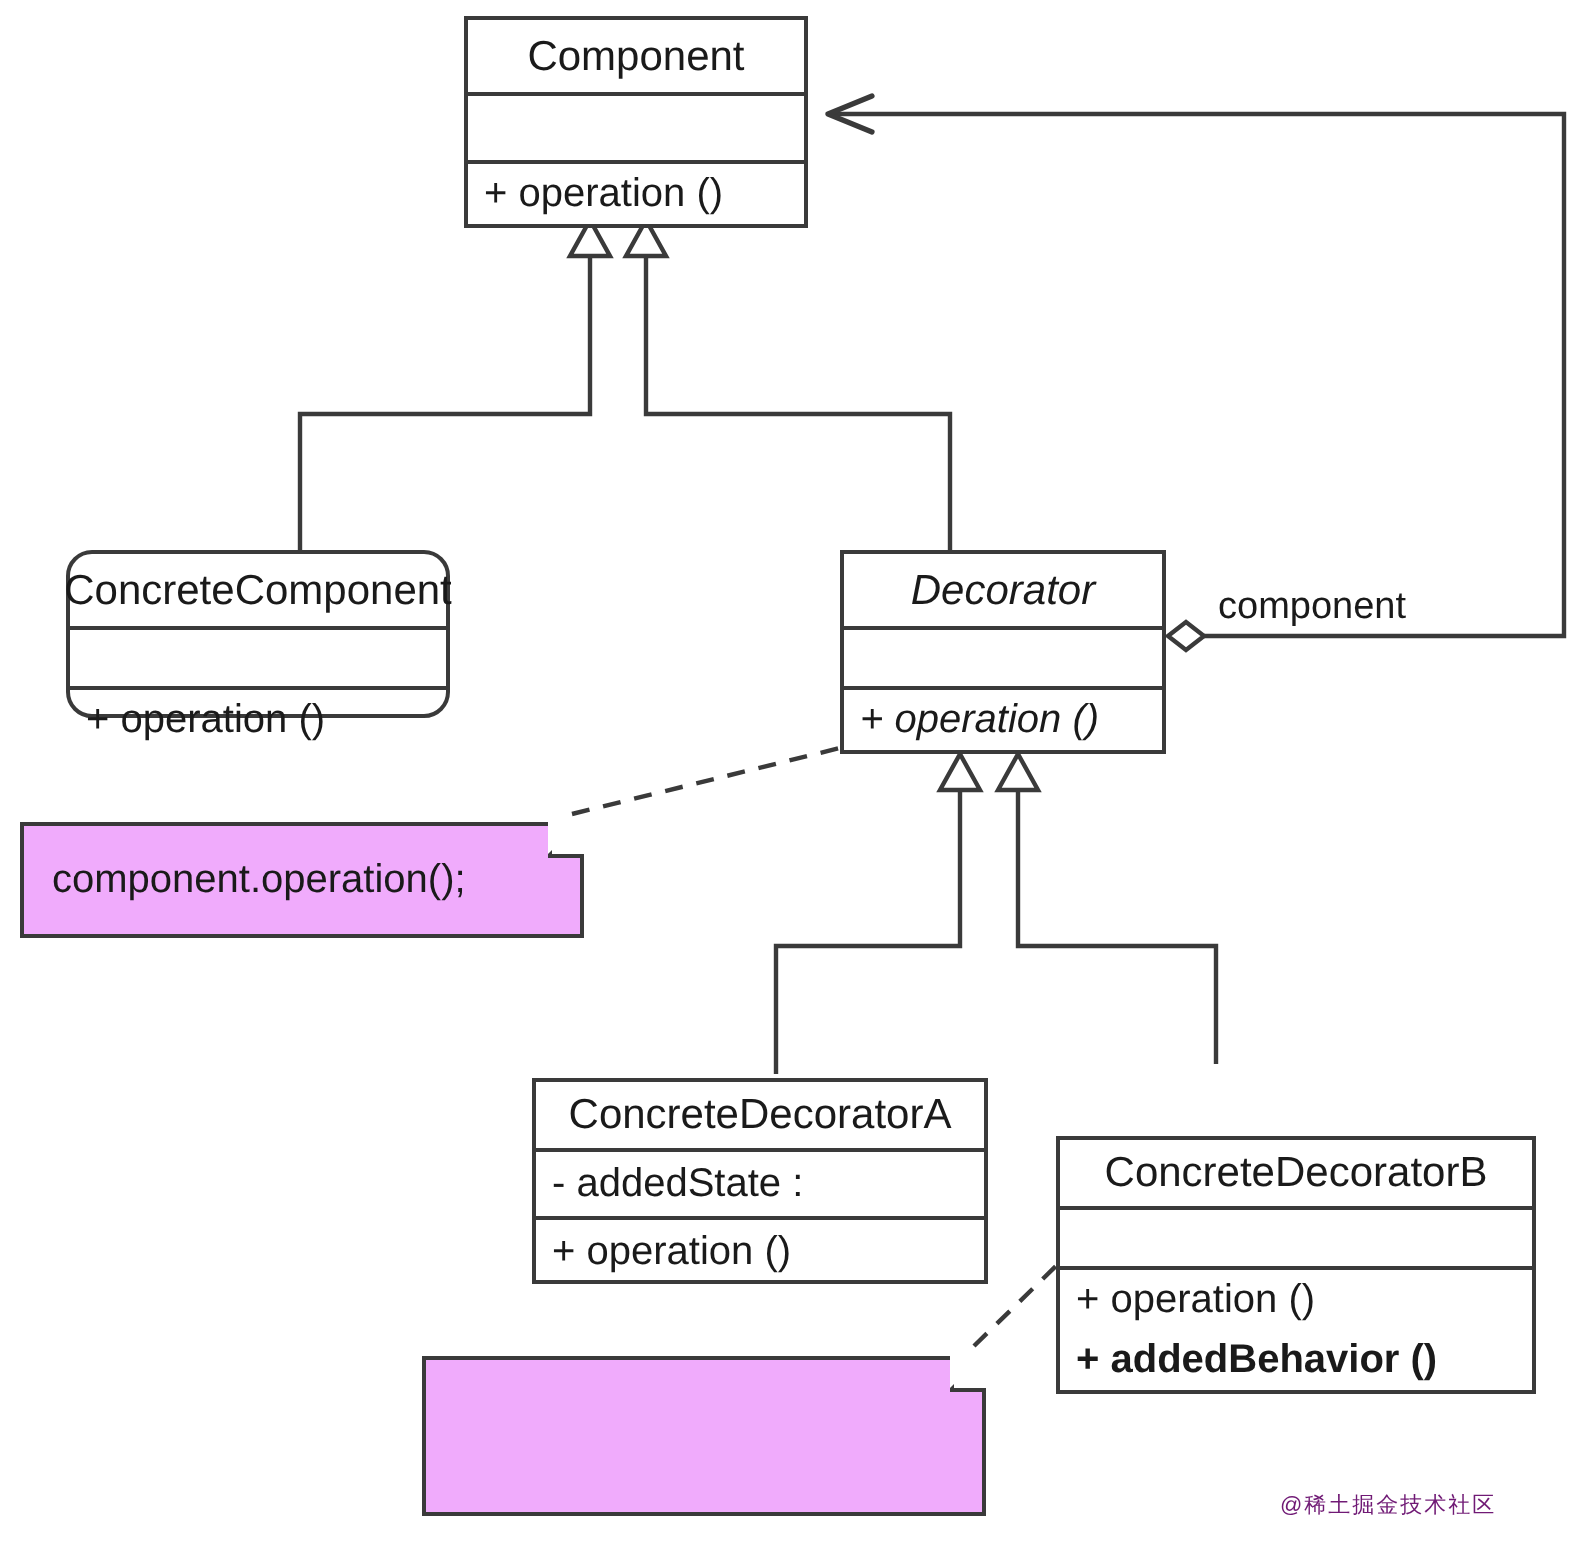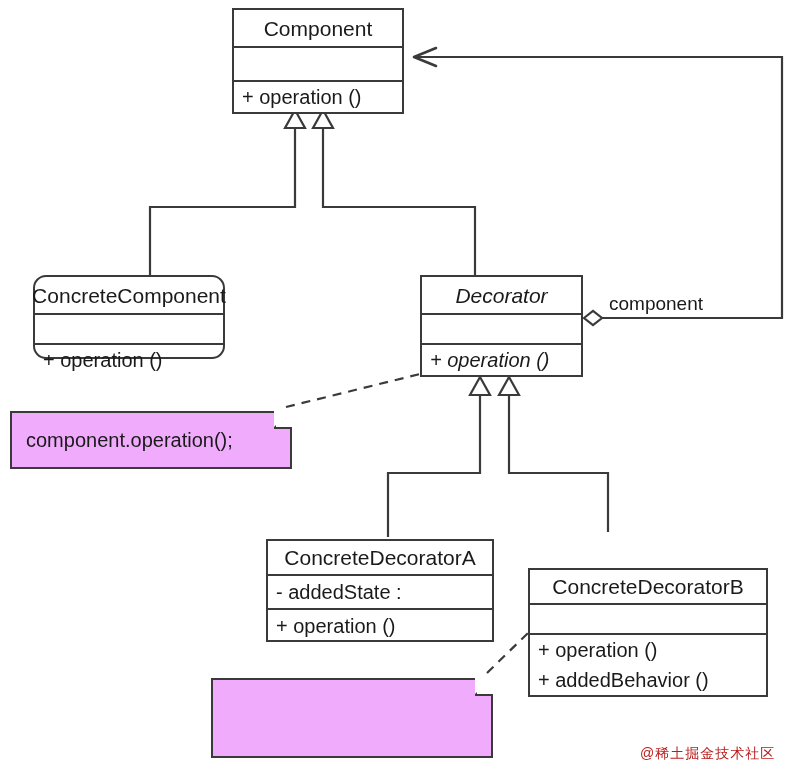--- a/index.html
+++ b/index.html
@@ -99,22 +99,22 @@
   }
   .edge-label {
     position: absolute;
     font-size: 19px;
     color: #1a1a1a;
     white-space: nowrap;
     z-index: 6;
   }
   .watermark {
     position: absolute;
-    font-size: 14px;
-    color: #b91c1c;
+    font-size: 11px;
+    color: #701a75;
     white-space: nowrap;
     letter-spacing: 1px;
     z-index: 7;
   }
 </style>
 </head>
 <body>
 
 <div id="canvas">
 
@@ -197,21 +197,21 @@
     <div class="uml-ops">
       <div class="uml-method" style="height:32px;">+ operation ()</div>
     </div>
   </div>
 
   <div class="uml-class" style="left:528px; top:532px; width:240px; height:129px;margin-top:36px;">
     <div class="uml-row uml-title" style="height:35px;">ConcreteDecoratorB</div>
     <div class="uml-row uml-attrs" style="height:30px;"></div>
     <div class="uml-ops">
       <div class="uml-method" style="height:30px;">+ operation ()</div>
-      <div class="uml-method" style="height:30px;">+ addedBehavior ()</div>
+      <div class="uml-method" style="height:30px;font-weight:bold;">+ addedBehavior ()</div>
     </div>
   </div>
 
   <div class="uml-note" style="left:10px; top:411px; width:282px; height:58px;">
     <span class="note-fold"></span>
     <div class="note-body">
       <div class="note-line">component.operation();</div>
     </div>
   </div>
 

